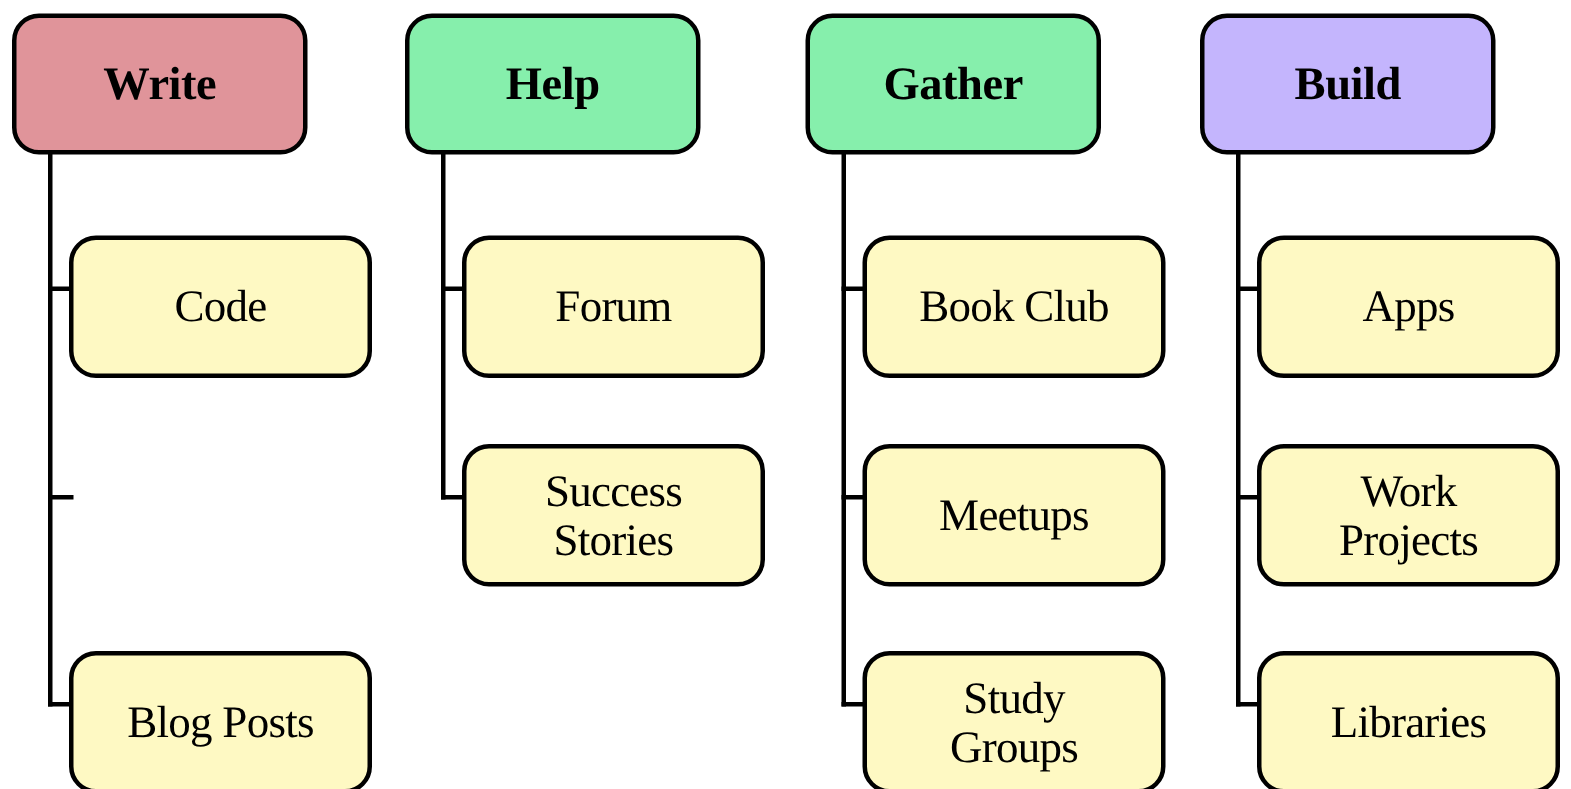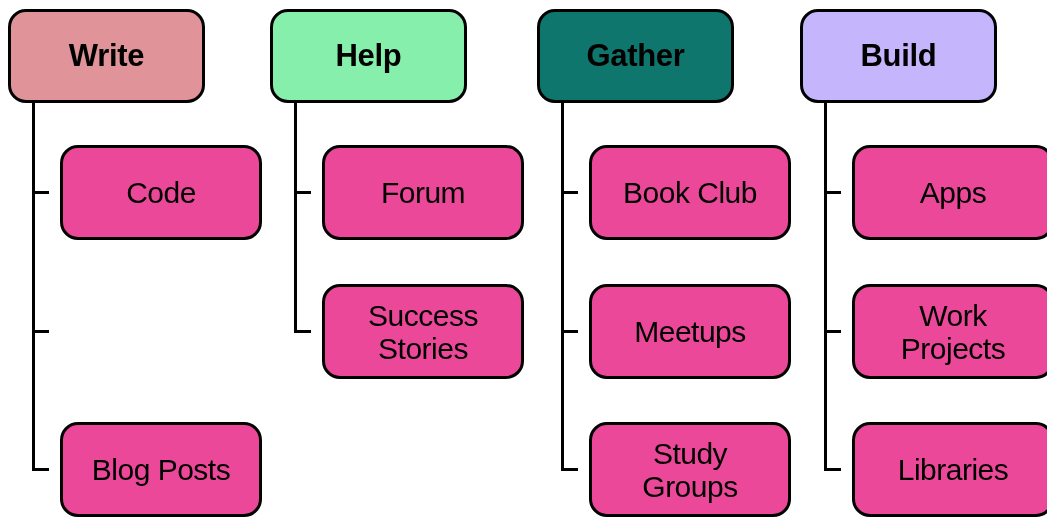--- a/index.html
+++ b/index.html
@@ -10,55 +10,57 @@
     background: #ffffff;
     font-family: "Liberation Sans", "DejaVu Sans", sans-serif;
     color: #000000;
     overflow: hidden;
   }
   .tree {
     position: absolute;
     top: 0;
     width: 240px;
     height: 526px;
+    font-family: Liberation Serif, serif;
   }
   .root {
     position: absolute;
     left: 0;
     top: 9px;
     width: 197px;
     height: 94px;
     box-sizing: border-box;
     border: 3px solid #000000;
     border-radius: 18px;
     display: flex;
     align-items: center;
     justify-content: center;
     font-size: 31px;
     font-weight: 700;
     letter-spacing: -0.3px;
   }
   .node {
     position: absolute;
-    left: 52px;
+    left: 38px;
     width: 202px;
     height: 95px;
     box-sizing: border-box;
     border: 3px solid #000000;
     border-radius: 18px;
-    background: #ec4899;
+    background: #fef9c3;
     display: flex;
     align-items: center;
     justify-content: center;
     text-align: center;
     font-size: 30px;
     font-weight: 400;
     letter-spacing: -0.5px;
     line-height: 1.1;
     white-space: pre-line;
+    margin-top: 12px;
   }
   .node-1 { top: 145px; }
   .node-2 { top: 284px; }
   .node-3 { top: 422px; }
   .vline {
     position: absolute;
     left: 24px;
     top: 101px;
     width: 3px;
     background: #000000;
@@ -99,21 +101,21 @@
     <div class="root" style="background-color: #86efac;">Help</div>
     <div class="vline vline-2"></div>
     <div class="stub stub-1"></div>
     <div class="stub stub-2"></div>
     <div class="node node-1">Forum</div>
     <div class="node node-2">Success
 Stories</div>
   </section>
 
   <section class="tree t2">
-    <div class="root" style="background-color: #0f766e;">Gather</div>
+    <div class="root" style="background-color: #86efac;">Gather</div>
     <div class="vline vline-3"></div>
     <div class="stub stub-1"></div>
     <div class="stub stub-2"></div>
     <div class="stub stub-3"></div>
     <div class="node node-1">Book Club</div>
     <div class="node node-2">Meetups</div>
     <div class="node node-3">Study
 Groups</div>
   </section>
 

